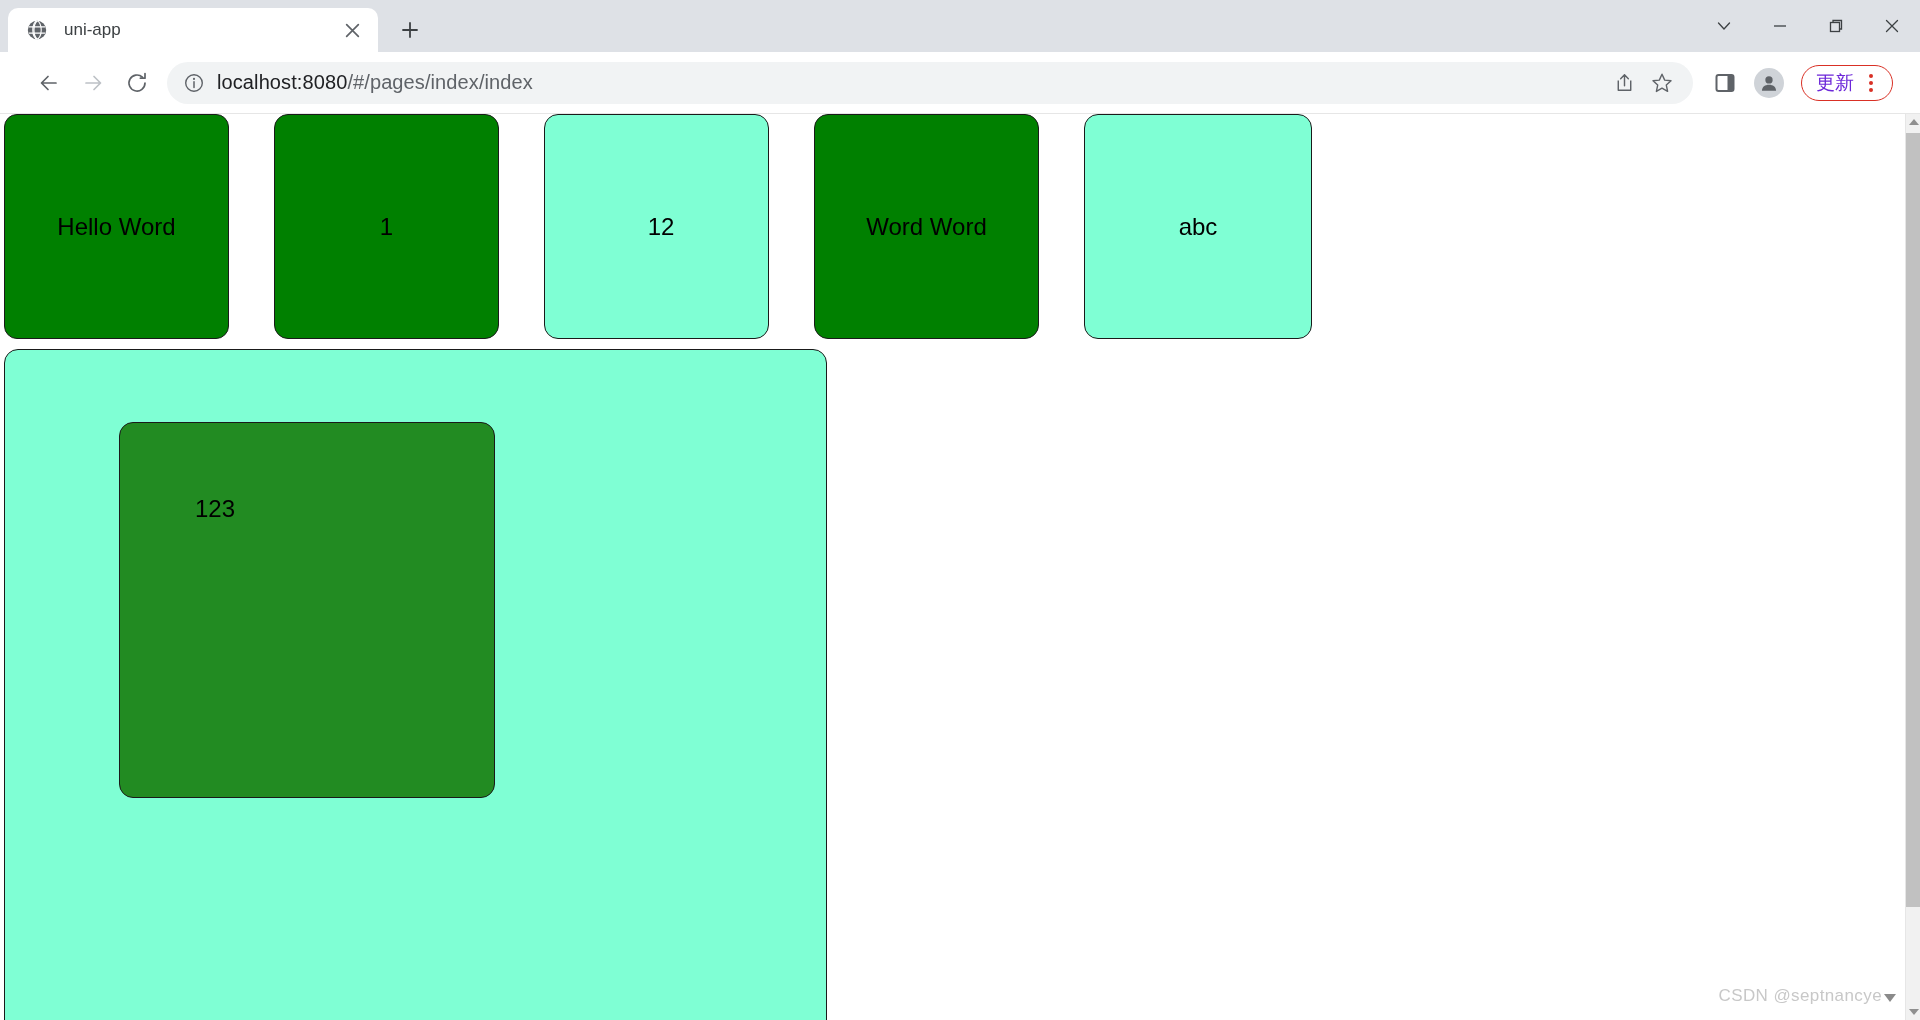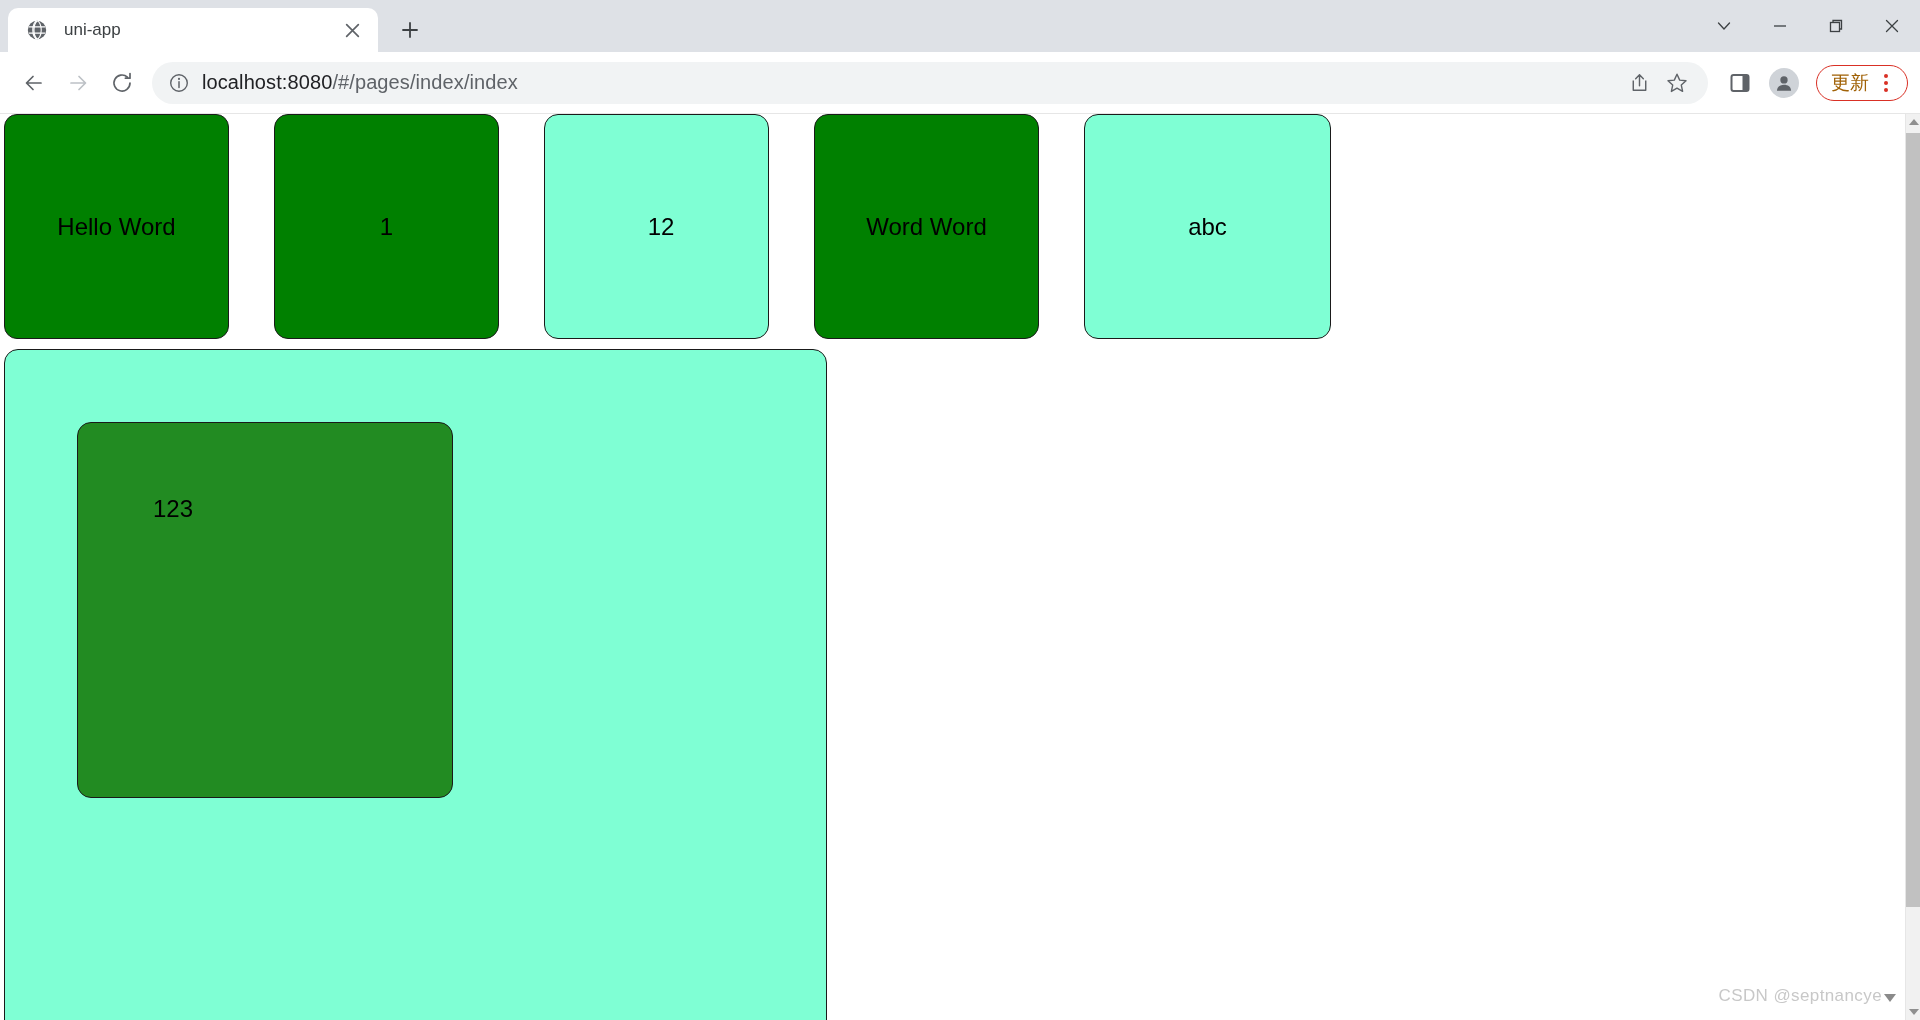--- a/index.html
+++ b/index.html
@@ -71,21 +71,21 @@
     width: 56px; height: 40px;
     display: flex; align-items: center; justify-content: center;
     color: #3c4043;
   }
 
   .toolbar {
     height: 62px;
     background: #ffffff;
     display: flex;
     align-items: center;
-    padding: 0 12px;
+    padding: 0 27px;
     flex: none;
     border-bottom: 1px solid #e6e6e6;
   }
   .navbtn {
     width: 44px; height: 44px;
     display: flex; align-items: center; justify-content: center;
     border-radius: 50%;
     color: #5f6368;
     flex: none;
   }
@@ -141,21 +141,21 @@
     border: 1px solid #d93025;
     border-radius: 18px;
     display: flex;
     align-items: center;
     padding: 0 8px 0 14px;
     margin-left: 10px;
     flex: none;
   }
   .update-chip .label {
     font-size: 19px;
-    color: #a16207;
+    color: #6d28d9;
     font-family: "DejaVu Sans", sans-serif;
     white-space: nowrap;
   }
   .kebab {
     width: 26px; height: 30px;
     display: flex; flex-direction: column;
     align-items: center; justify-content: center;
     gap: 3px;
     margin-left: 4px;
   }
@@ -192,21 +192,21 @@
     align-items: center;
     justify-content: center;
     font-size: 24px;
     color: #000000;
     flex: none;
   }
   .cell.w-a { width: 225px; height: 225px; }
   .cell.w-b { width: 225px; height: 225px; }
   .cell.w-c { width: 225px; height: 225px; }
   .cell.w-d { width: 225px; height: 225px; }
-  .cell.w-e { width: 247px; height: 225px; }
+  .cell.w-e { width: 228px; height: 225px; }
 
   .panel {
     width: 823px;
     height: 700px;
     border: 1px solid #1a1a1a;
     border-radius: 14px;
     margin-left: 4px;
     padding-top: 72px;
     padding-left: 72px;
   }
@@ -408,21 +408,21 @@
         </div>
         <div class="cell w-d" style="background:#008000;">
           <span>Word Word</span>
         </div>
         <div class="cell w-e" style="background:#7fffd4;">
           <span>abc</span>
         </div>
       </div>
 
       <div class="panel" style="background:#7fffd4;">
-        <div class="panel-inner" style="background:#228b22;">
+        <div class="panel-inner" style="background:#228b22;margin-left:42px;">
           <span>123</span>
         </div>
       </div>
 
     </div>
 
     <div class="scrollbar">
       <div class="sb-up">
         <span class="sb-arrow"></span>
       </div>

